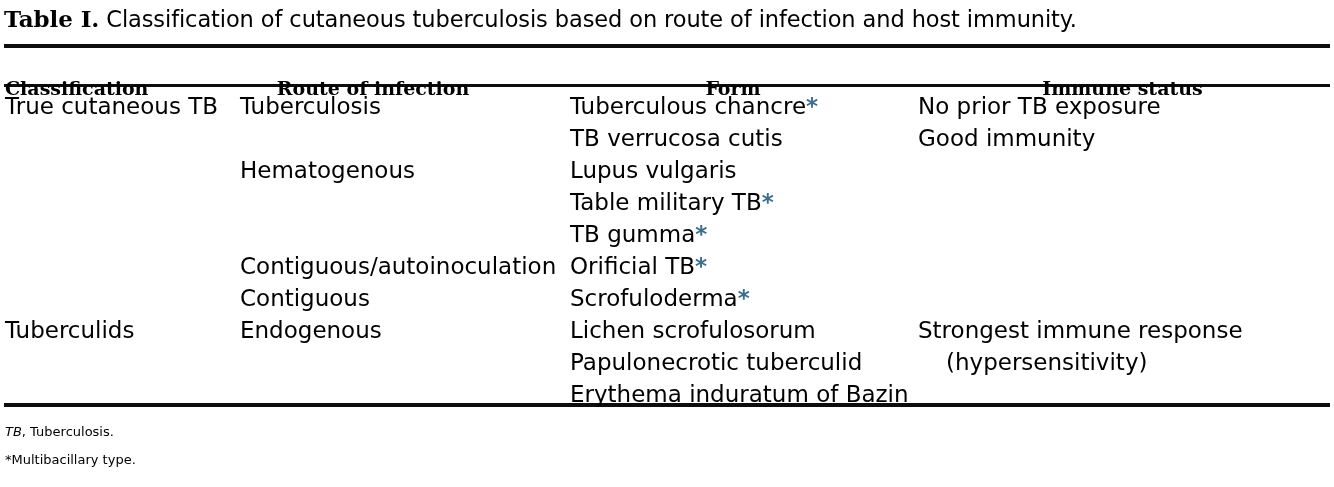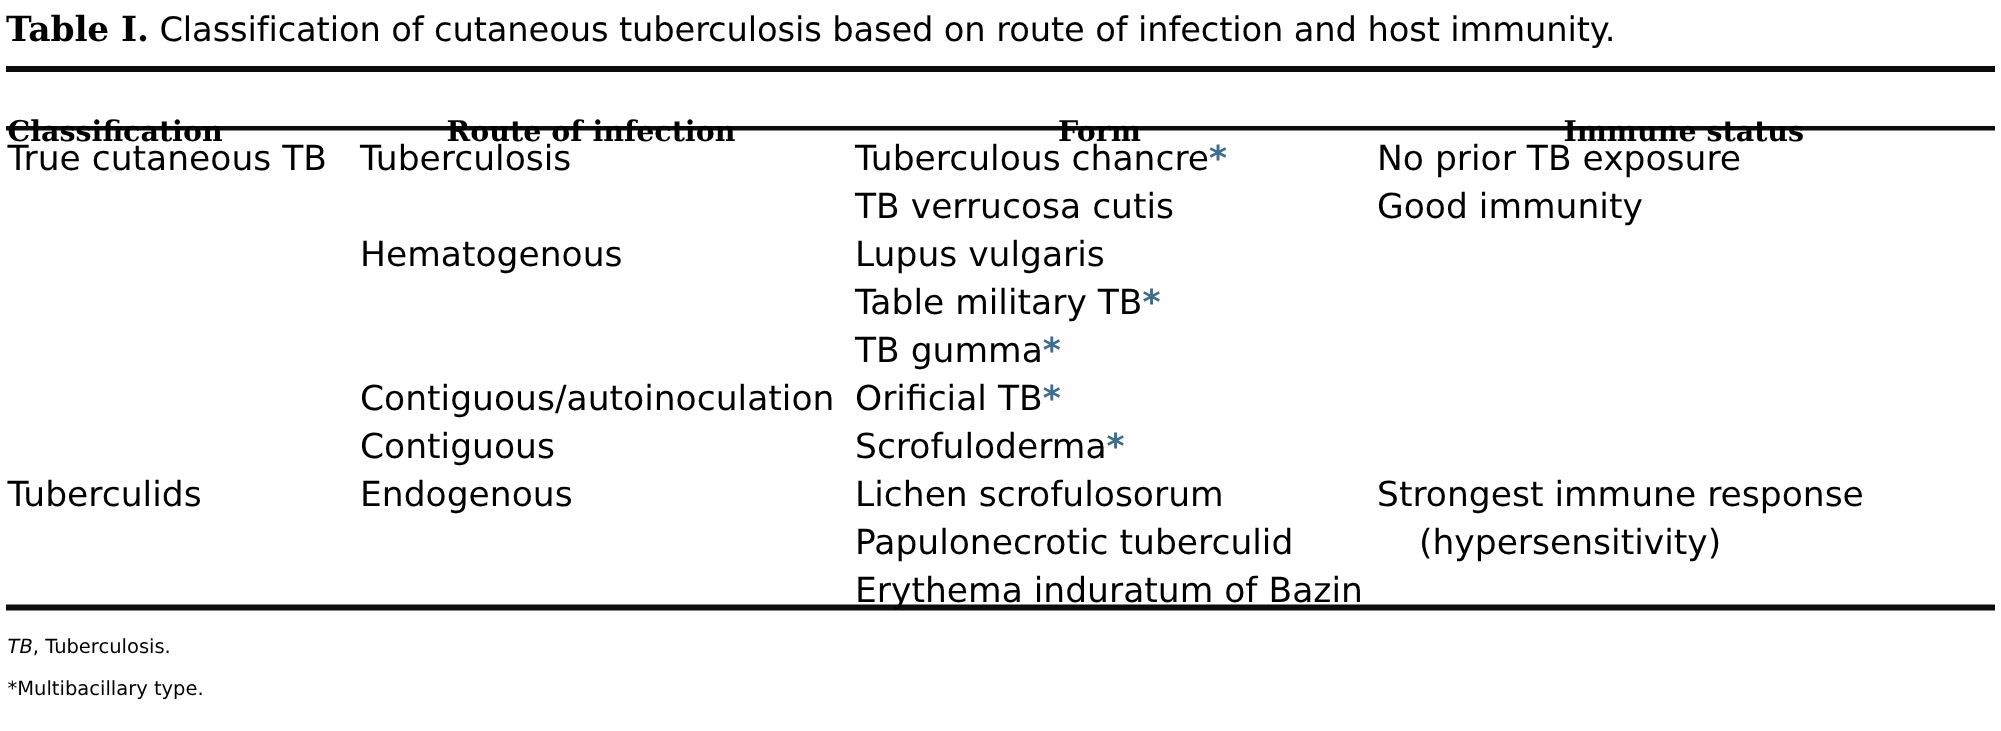--- a/index.html
+++ b/index.html
@@ -67,21 +67,21 @@
     font-size: 19px;
     color: #000;
     margin-top: 20px;
   }
   .col-headers .ch {
     position: absolute;
     top: 0;
     white-space: nowrap;
   }
   .ch-classification { left: 5px; }
-  .ch-route  { left: 244px; width: 300px; text-align: center; }
+  .ch-route  { left: 223px; width: 300px; text-align: center; }
   .ch-form   { left: 573px; width: 320px; text-align: center; }
   .ch-immune { left: 915px; width: 415px; text-align: center; }
 
   
   .tbody {
     position: absolute;
     left: 0;
     top: 90px;
     width: 1334px;
     height: 310px;

